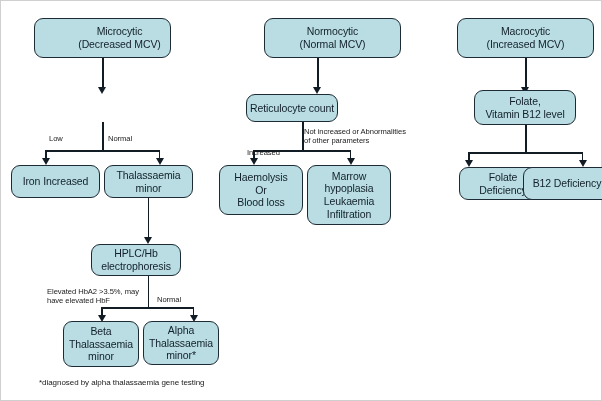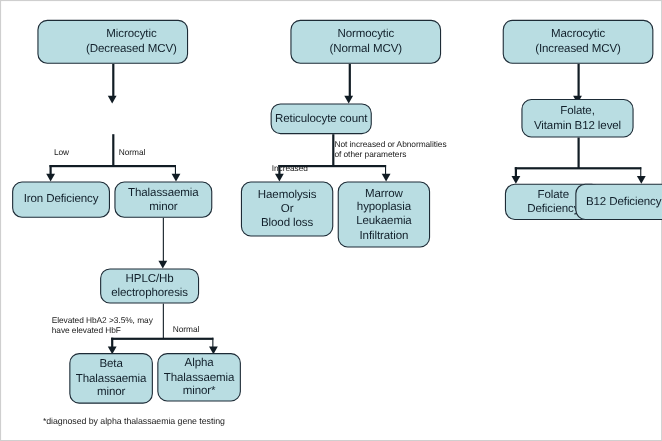--- a/index.html
+++ b/index.html
@@ -83,21 +83,21 @@
   <div class="edge hline" style="left:44px;top:149px;width:115px;"></div>
   <div class="edge vline" style="left:44px;top:149px;height:10px;"></div>
   <div class="edge vline" style="left:157.5px;top:149px;height:10px;"></div>
   <div class="arrow" style="left:41.2px;top:157px;"></div>
   <div class="arrow" style="left:154.5px;top:157px;"></div>
 
   <div class="elabel" style="left:48px;top:133px;">Low</div>
   <div class="elabel" style="left:107px;top:133px;">Normal</div>
 
   <div class="node" style="left:10px;top:164px;width:89px;height:33px;">
-    <span>Iron Deficiency</span>
+    <span>Iron Increased</span>
   </div>
 
   <div class="node" style="left:103px;top:164px;width:89px;height:33px;">
     <span>Thalassaemia<br>minor</span>
   </div>
 
   <div class="edge vline" style="left:146.5px;top:197px;height:41px;"></div>
   <div class="arrow" style="left:142.8px;top:236px;"></div>
 
   <div class="node" style="left:90px;top:243px;width:90px;height:32px;">

